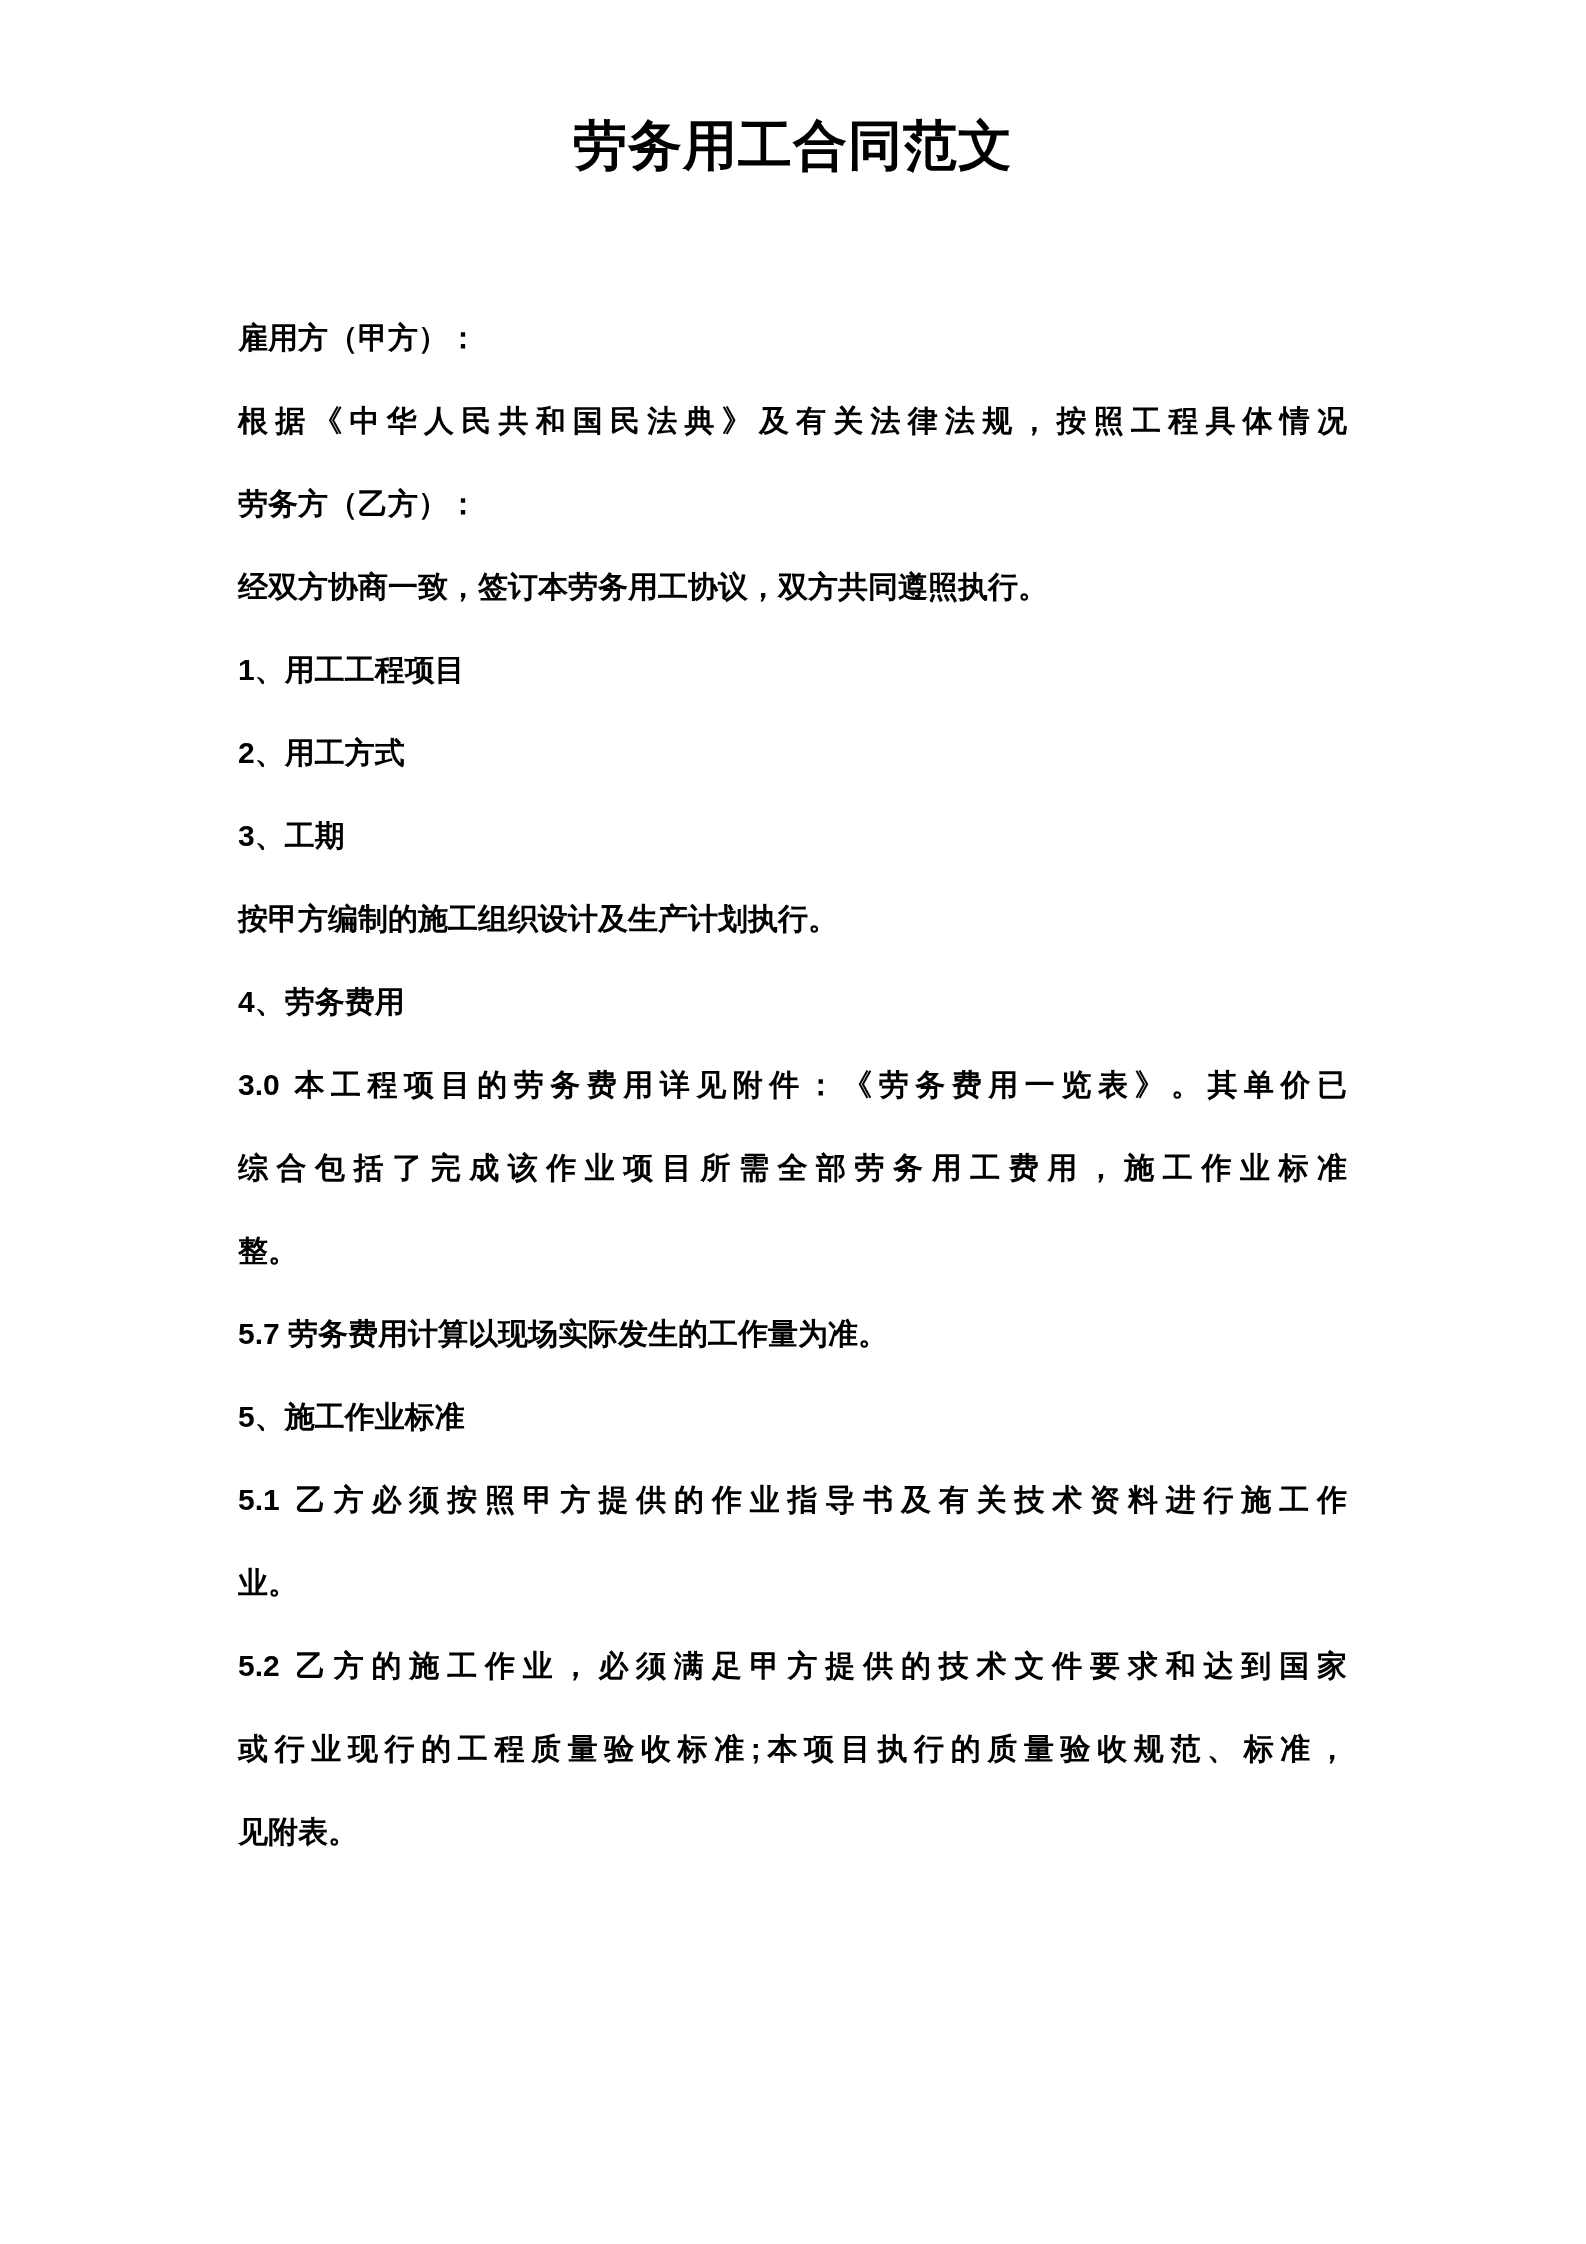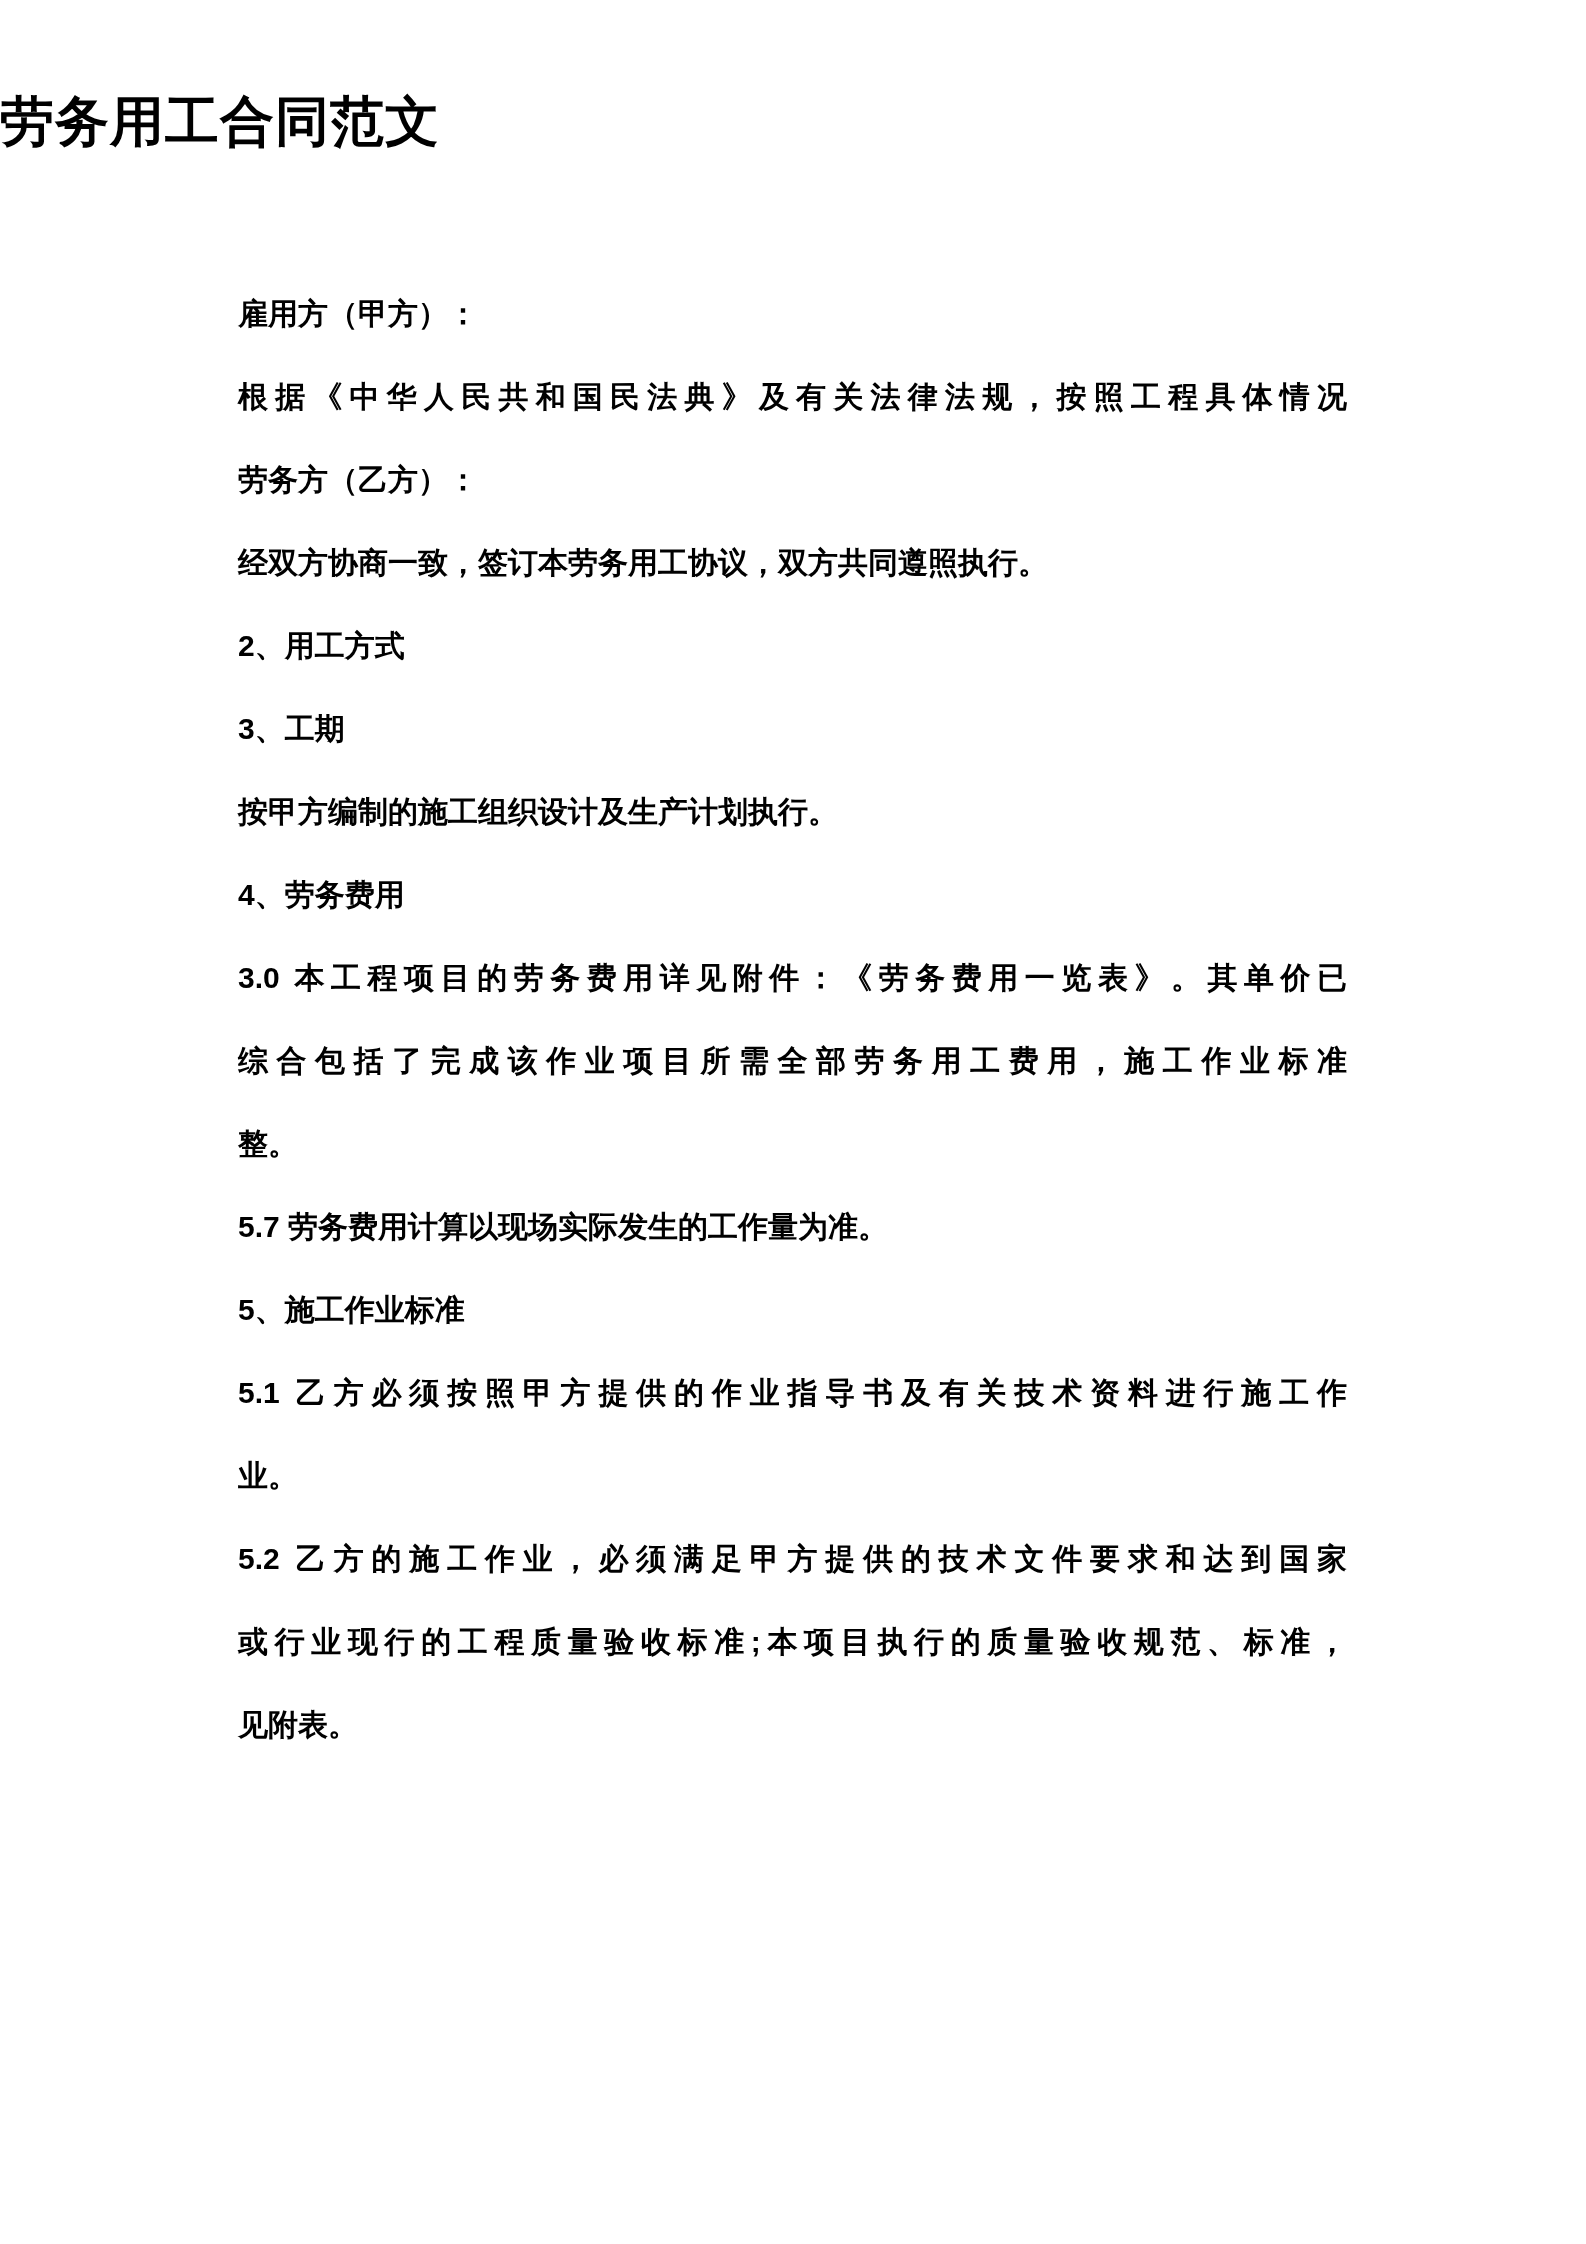--- a/index.html
+++ b/index.html
@@ -11,22 +11,22 @@
       position: relative;
       width: 1586px;
       height: 2244px;
       background: #ffffff;
       color: #000000;
       font-family: "Liberation Sans", sans-serif;
       overflow: hidden;
     }
     .doc-title {
       margin: 0;
-      padding-top: 92px;
-      text-align: left;
+      padding-top: 116px;
+      text-align: center;
       font-size: 54px;
       font-weight: 700;
       line-height: 58px;
       letter-spacing: 1px;
     }
     .doc-body {
       margin-top: 122px;
       margin-left: 238px;
       width: 1109px;
     }
@@ -46,20 +46,21 @@
 </head>
 <body>
 
 <div class="page">
   <h1 class="doc-title">劳务用工合同范文</h1>
   <div class="doc-body">
     <div class="line">雇用方（甲方）：</div>
     <div class="line fill">根据《中华人民共和国民法典》及有关法律法规，按照工程具体情况</div>
     <div class="line">劳务方（乙方）：</div>
     <div class="line">经双方协商一致，签订本劳务用工协议，双方共同遵照执行。</div>
+    <div class="line">1、用工工程项目</div>
     <div class="line">2、用工方式</div>
     <div class="line">3、工期</div>
     <div class="line">按甲方编制的施工组织设计及生产计划执行。</div>
     <div class="line">4、劳务费用</div>
     <div class="line fill">3.0 本工程项目的劳务费用详见附件：《劳务费用一览表》。其单价已</div>
     <div class="line fill">综合包括了完成该作业项目所需全部劳务用工费用，施工作业标准</div>
     <div class="line">整。</div>
     <div class="line">5.7 劳务费用计算以现场实际发生的工作量为准。</div>
     <div class="line">5、施工作业标准</div>
     <div class="line fill">5.1 乙方必须按照甲方提供的作业指导书及有关技术资料进行施工作</div>

